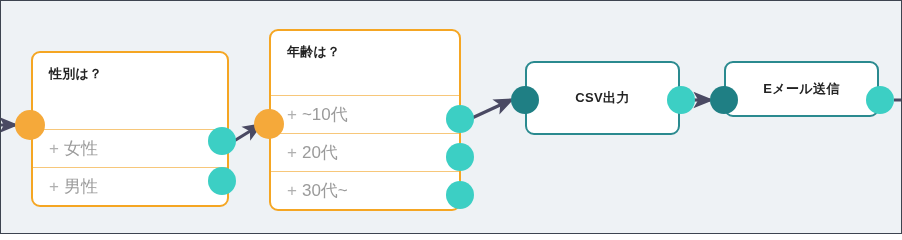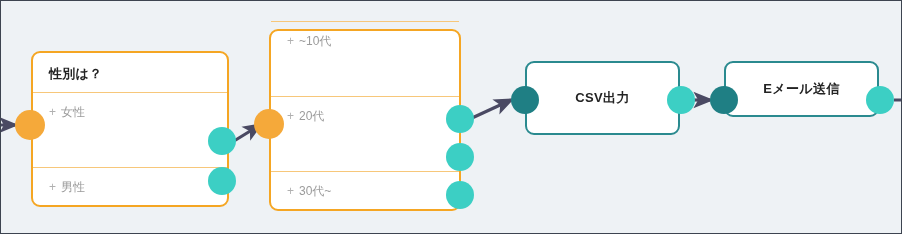--- a/index.html
+++ b/index.html
@@ -56,26 +56,25 @@
   .q-body {
     position: absolute;
     left: 0;
     right: 0;
     bottom: 0;
   }
   .q-option {
     height: 38px;
     line-height: 38px;
     border-top: 1.5px solid #f7c77a;
-    font-size: 12px;
+    font-size: 17px;
     color: #9b9b9b;
     padding-left: 16px;
     white-space: nowrap;
     box-sizing: border-box;
-    margin-top: 37px;
   }
   .q-option .plus {
     color: #b0b0b0;
     margin-right: 5px;
   }
 
   
   .node.action {
     border: 2px solid #2a8a8f;
     border-radius: 9px;
@@ -133,20 +132,21 @@
       <div class="q-option">
         <span class="plus">+</span><span>男性</span>
       </div>
     </div>
   </div>
   <div class="port orange" style="left:14px; top:109px; width:30px; height:30px;"></div>
   <div class="port teal" style="left:207px; top:126px; width:28px; height:28px;"></div>
   <div class="port teal" style="left:207px; top:166px; width:28px; height:28px;"></div>
 
   <div class="node question" style="left:268px; top:28px; width:192px; height:182px;">
+    <div class="q-title">年齢は？</div>
     <div class="q-body">
       <div class="q-option">
         <span class="plus">+</span><span>~10代</span>
       </div>
       <div class="q-option">
         <span class="plus">+</span><span>20代</span>
       </div>
       <div class="q-option">
         <span class="plus">+</span><span>30代~</span>
       </div>

